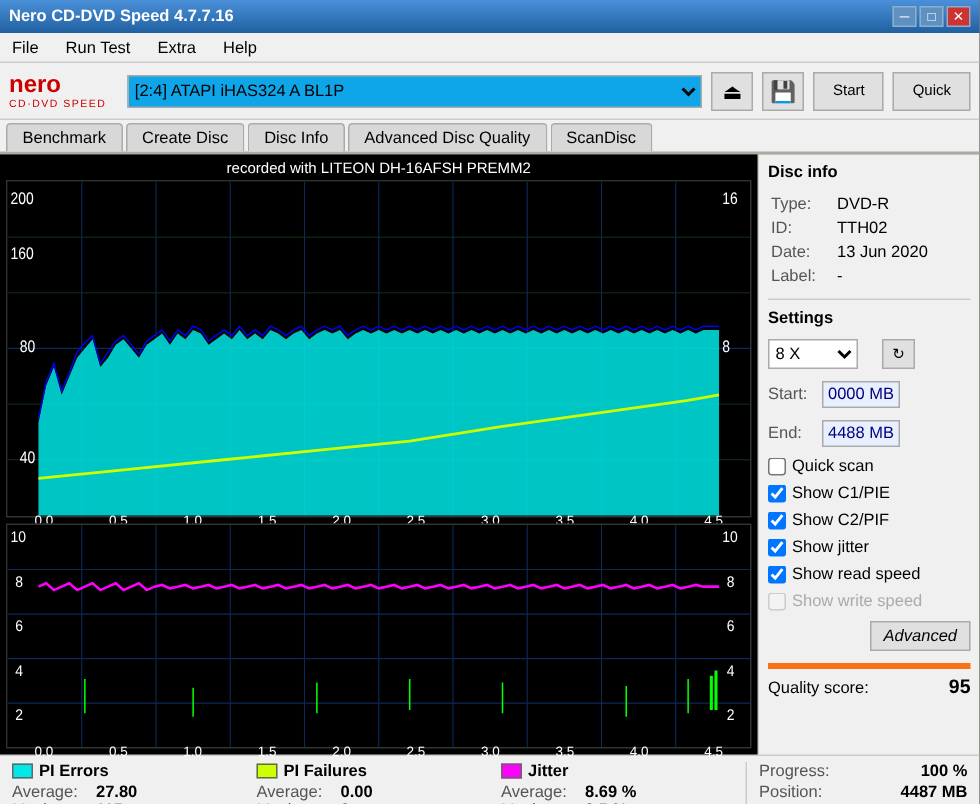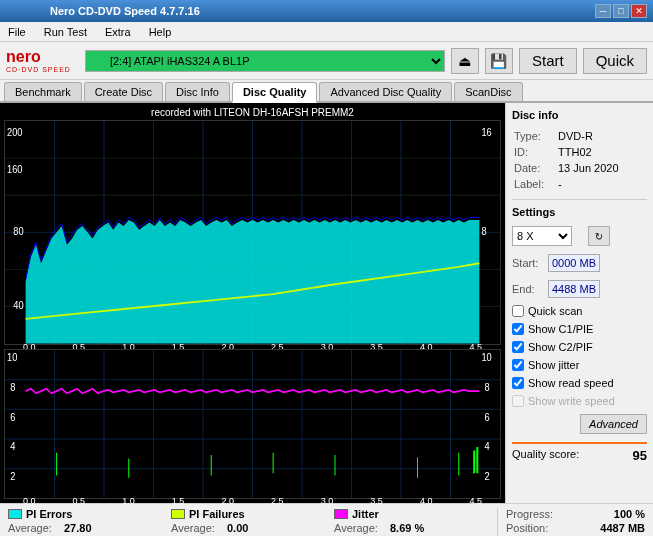--- a/index.html
+++ b/index.html
@@ -8,21 +8,21 @@
     
     .titlebar {
       background: linear-gradient(to bottom, #4a90d9, #2060a0);
       color: white;
       height: 22px;
       display: flex;
       align-items: center;
       padding: 0 6px;
       justify-content: space-between;
     }
-    .titlebar-title { font-size: 11px; font-weight: bold; margin-left: 44px; }
+    .titlebar-title { font-size: 11px; font-weight: bold; }
     .titlebar-controls { display: flex; gap: 2px; }
     .titlebar-btn {
       width: 16px; height: 14px;
       background: #6090c0;
       border: 1px solid #8ab0d0;
       color: white;
       font-size: 9px;
       cursor: pointer;
       display: flex; align-items: center; justify-content: center;
     }
@@ -51,39 +51,39 @@
     }
     .nero-logo {
       display: flex; flex-direction: column; align-items: flex-start; margin-right: 8px;
     }
     .nero-logo-text { font-size: 16px; font-weight: bold; color: #cc0000; }
     .nero-logo-sub { font-size: 7px; color: #cc0000; letter-spacing: 1px; }
     .drive-select {
       flex: 1;
       height: 22px;
       border: 1px solid #aaa;
-      background: #22c55e;
-      font-size: 11px;
-      padding: 1px 20px;
+      background: #0ea5e9;
+      font-size: 11px;
+      padding: 1px 0;
     }
     .toolbar-icon-btn {
       width: 28px; height: 26px;
       background: #e0e0e0;
       border: 1px solid #aaa;
       cursor: pointer;
       display: flex; align-items: center; justify-content: center;
       font-size: 14px;
     }
     .toolbar-btn {
       height: 26px;
       background: #e0e0e0;
       border: 1px solid #aaa;
       cursor: pointer;
       padding: 0 12px;
-      font-size: 15px;
+      font-size: 10px;
     }
 
     
     .tabs {
       display: flex;
       background: #f0f0f0;
       border-bottom: 2px solid #aaa;
       padding: 2px 4px 0;
       gap: 2px;
     }
@@ -217,23 +217,23 @@
       padding: 3px 8px;
       font-size: 11px;
       cursor: pointer;
       align-self: flex-end;
       margin-top: 2px;
     }
 
     .quality-score-row {
       display: flex;
       justify-content: space-between;
-      align-items: flex-start;
+      align-items: flex-end;
       margin-top: 4px;
-      border-top: 2px solid #f97316;
+      border-top: 4px solid #f97316;
       padding-top: 4px;
     }
     .quality-score-label { font-size: 11px; }
     .quality-score-value { font-size: 13px; font-weight: bold; color: #000; }
 
     
     .stats-bar {
       background: #f0f0f0;
       border-top: 1px solid #ccc;
       height: 74px;
@@ -320,21 +320,20 @@
   <div class="toolbar-icon-btn">⏏</div>
   <div class="toolbar-icon-btn">💾</div>
   <button class="toolbar-btn">Start</button>
   <button class="toolbar-btn">Quick</button>
 </div>
 
 <div class="tabs">
   <div class="tab">Benchmark</div>
   <div class="tab">Create Disc</div>
   <div class="tab">Disc Info</div>
-  <div class="tab active">Disc Quality</div>
   <div class="tab">Advanced Disc Quality</div>
   <div class="tab">ScanDisc</div>
 </div>
 
 <div class="main">
 
   <div class="chart-area">
     <div class="chart-title">recorded with LITEON   DH-16AFSH PREMM2</div>
 
     <div class="chart-top" style="position:relative; height:180px;">

